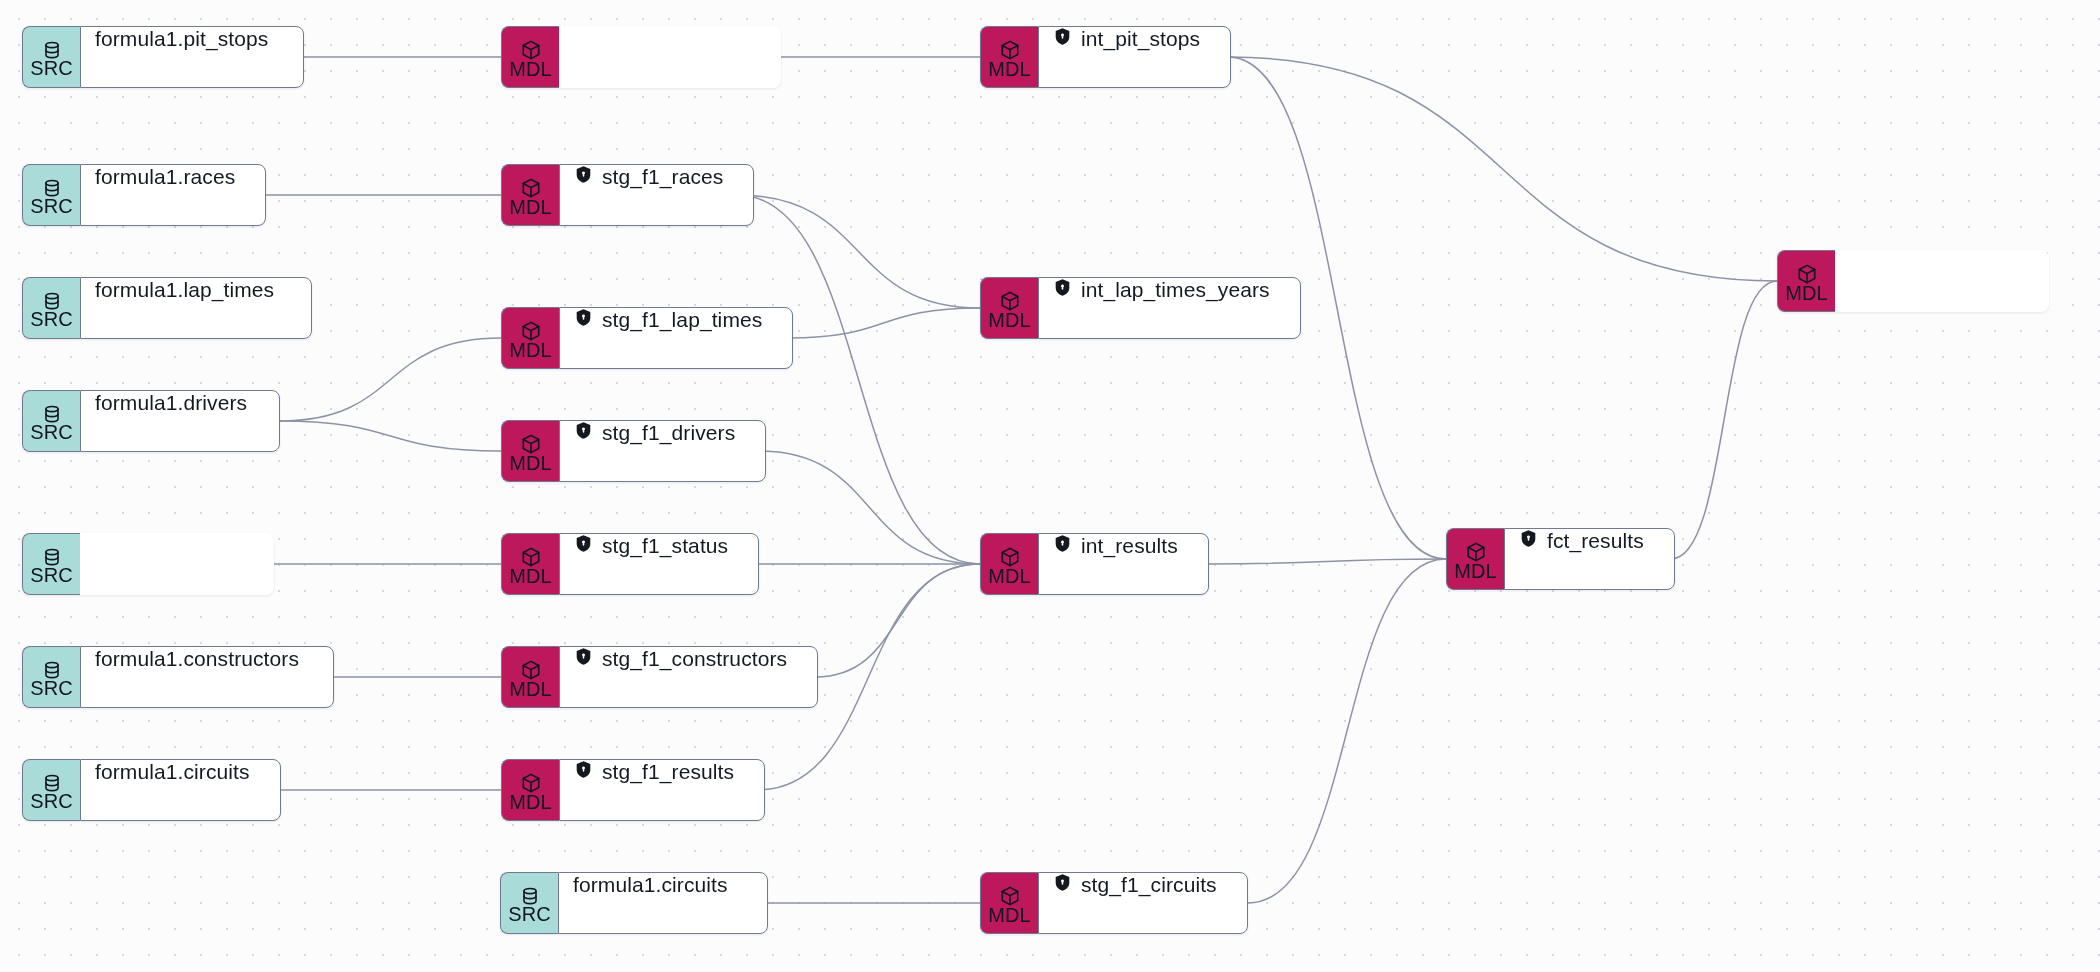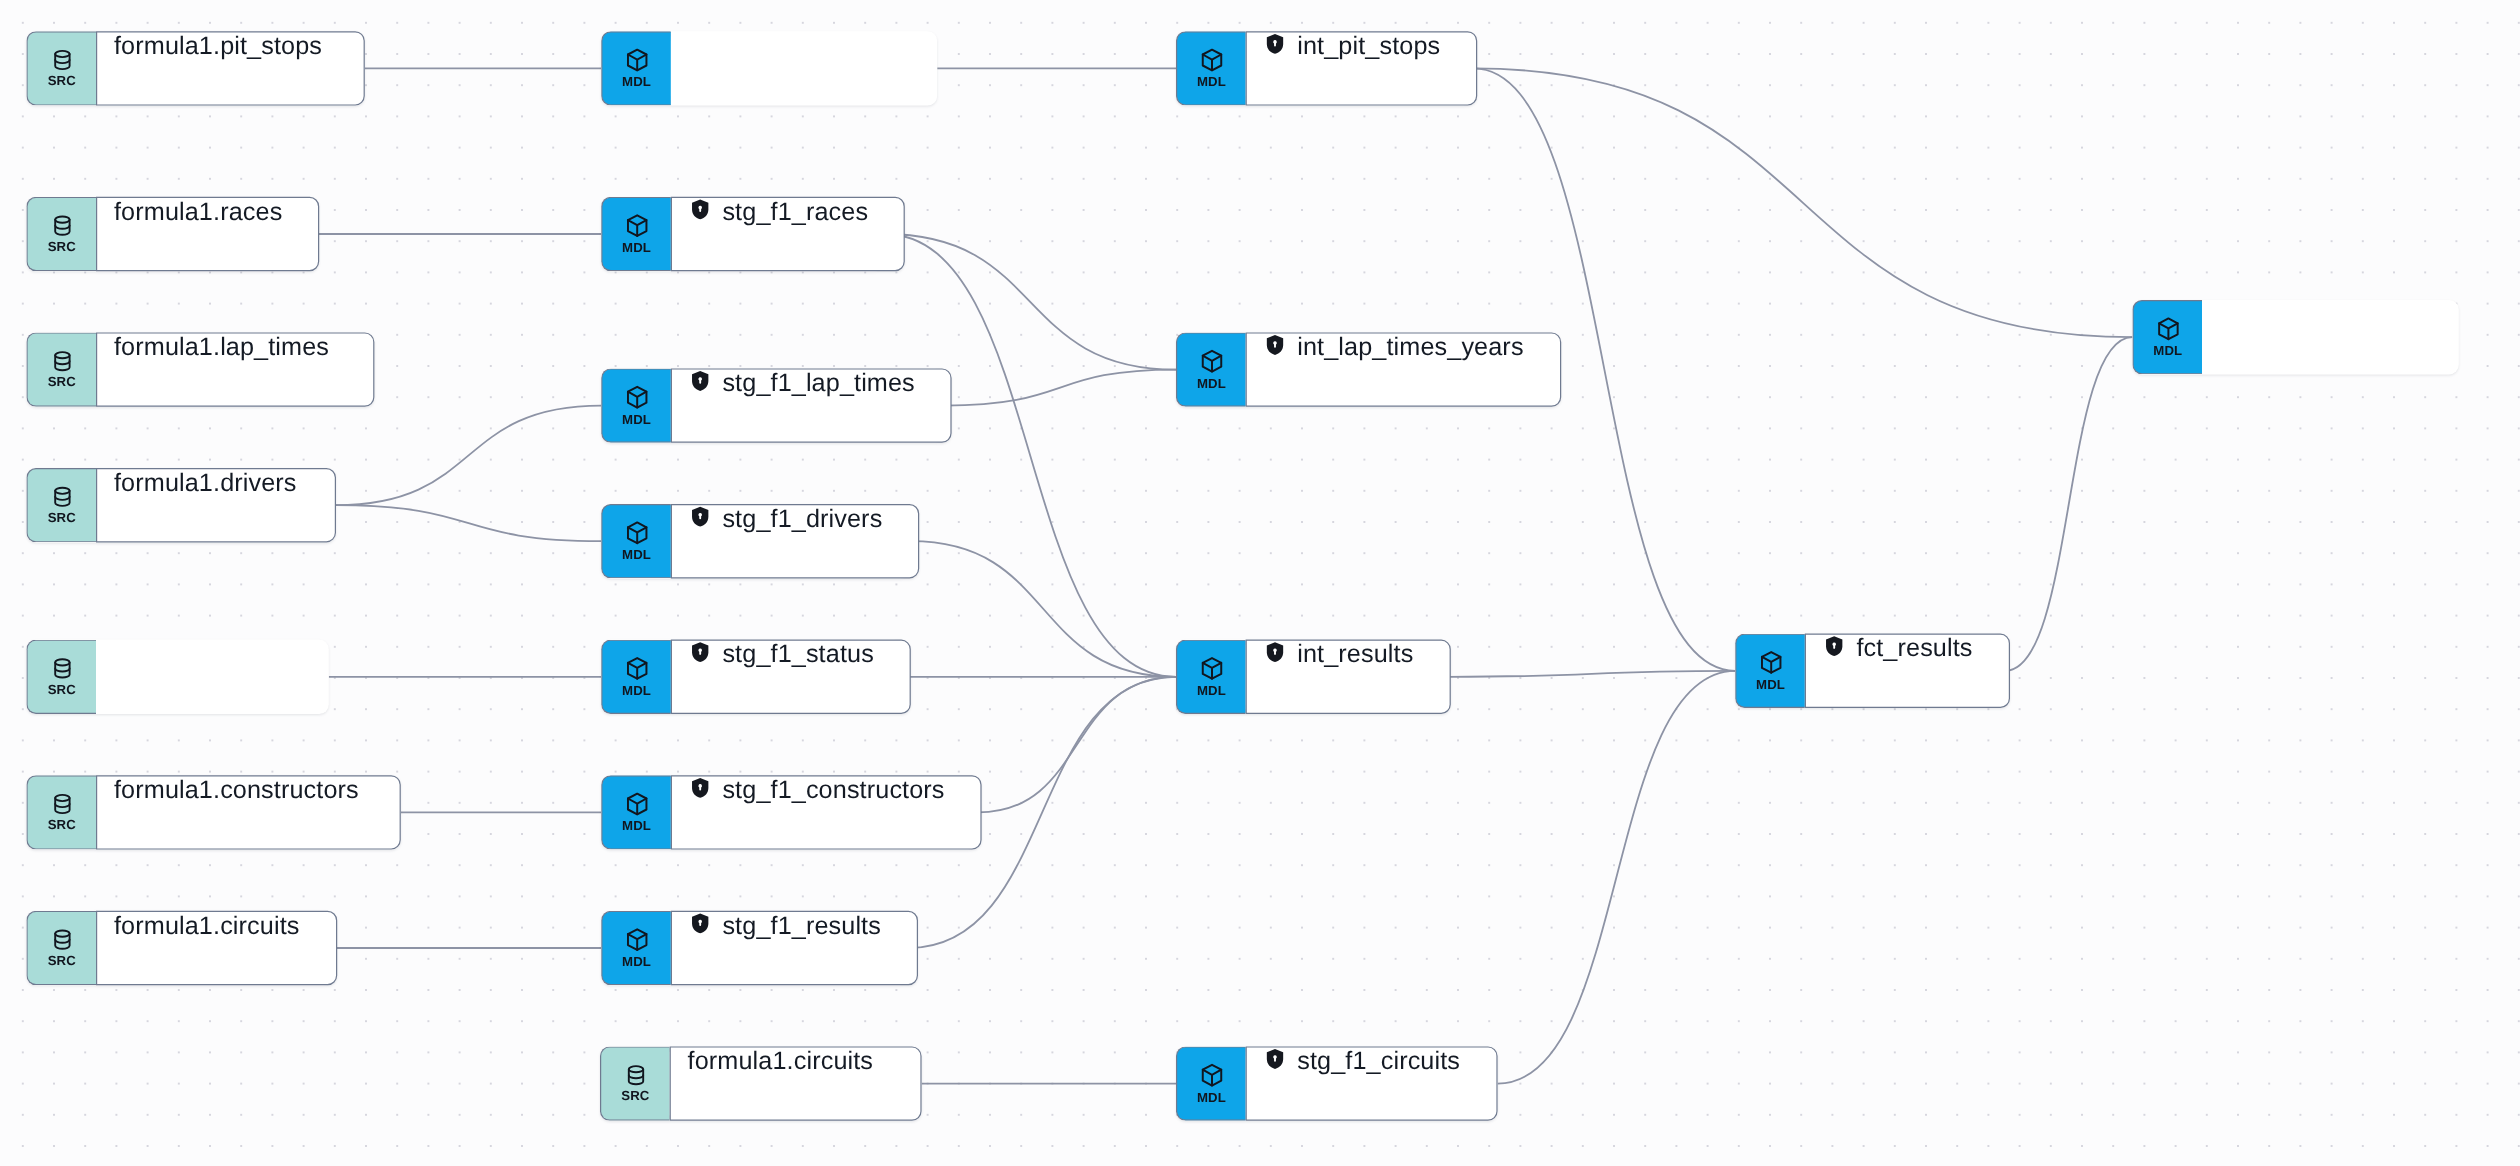--- a/index.html
+++ b/index.html
@@ -42,29 +42,28 @@
     border-right: none;
     border-radius: 8px 0 0 8px;
     display: flex;
     flex-direction: column;
     align-items: center;
     justify-content: center;
     box-sizing: border-box;
     padding-top: 2px;
   }
   .badge.src { background: #a9dcd8; }
-  .badge.mdl { background: #0ea5e9; }
+  .badge.mdl { background: #be185d; }
   .badge svg { display: block; }
   .badge-text {
-    font-size: 11px;
+    font-size: 20px;
     line-height: 15px;
     color: #11161f;
     margin-top: 1px;
     letter-spacing: 0.1px;
-    font-weight: bold;
   }
   .body {
     flex: 1 1 auto;
     border: 1.6px solid #6f7a90;
     border-radius: 0 8px 8px 0;
     display: flex;
     align-items: flex-start;
     padding: 0 30px 0 14px;
     box-sizing: border-box;
     background: #fff;

